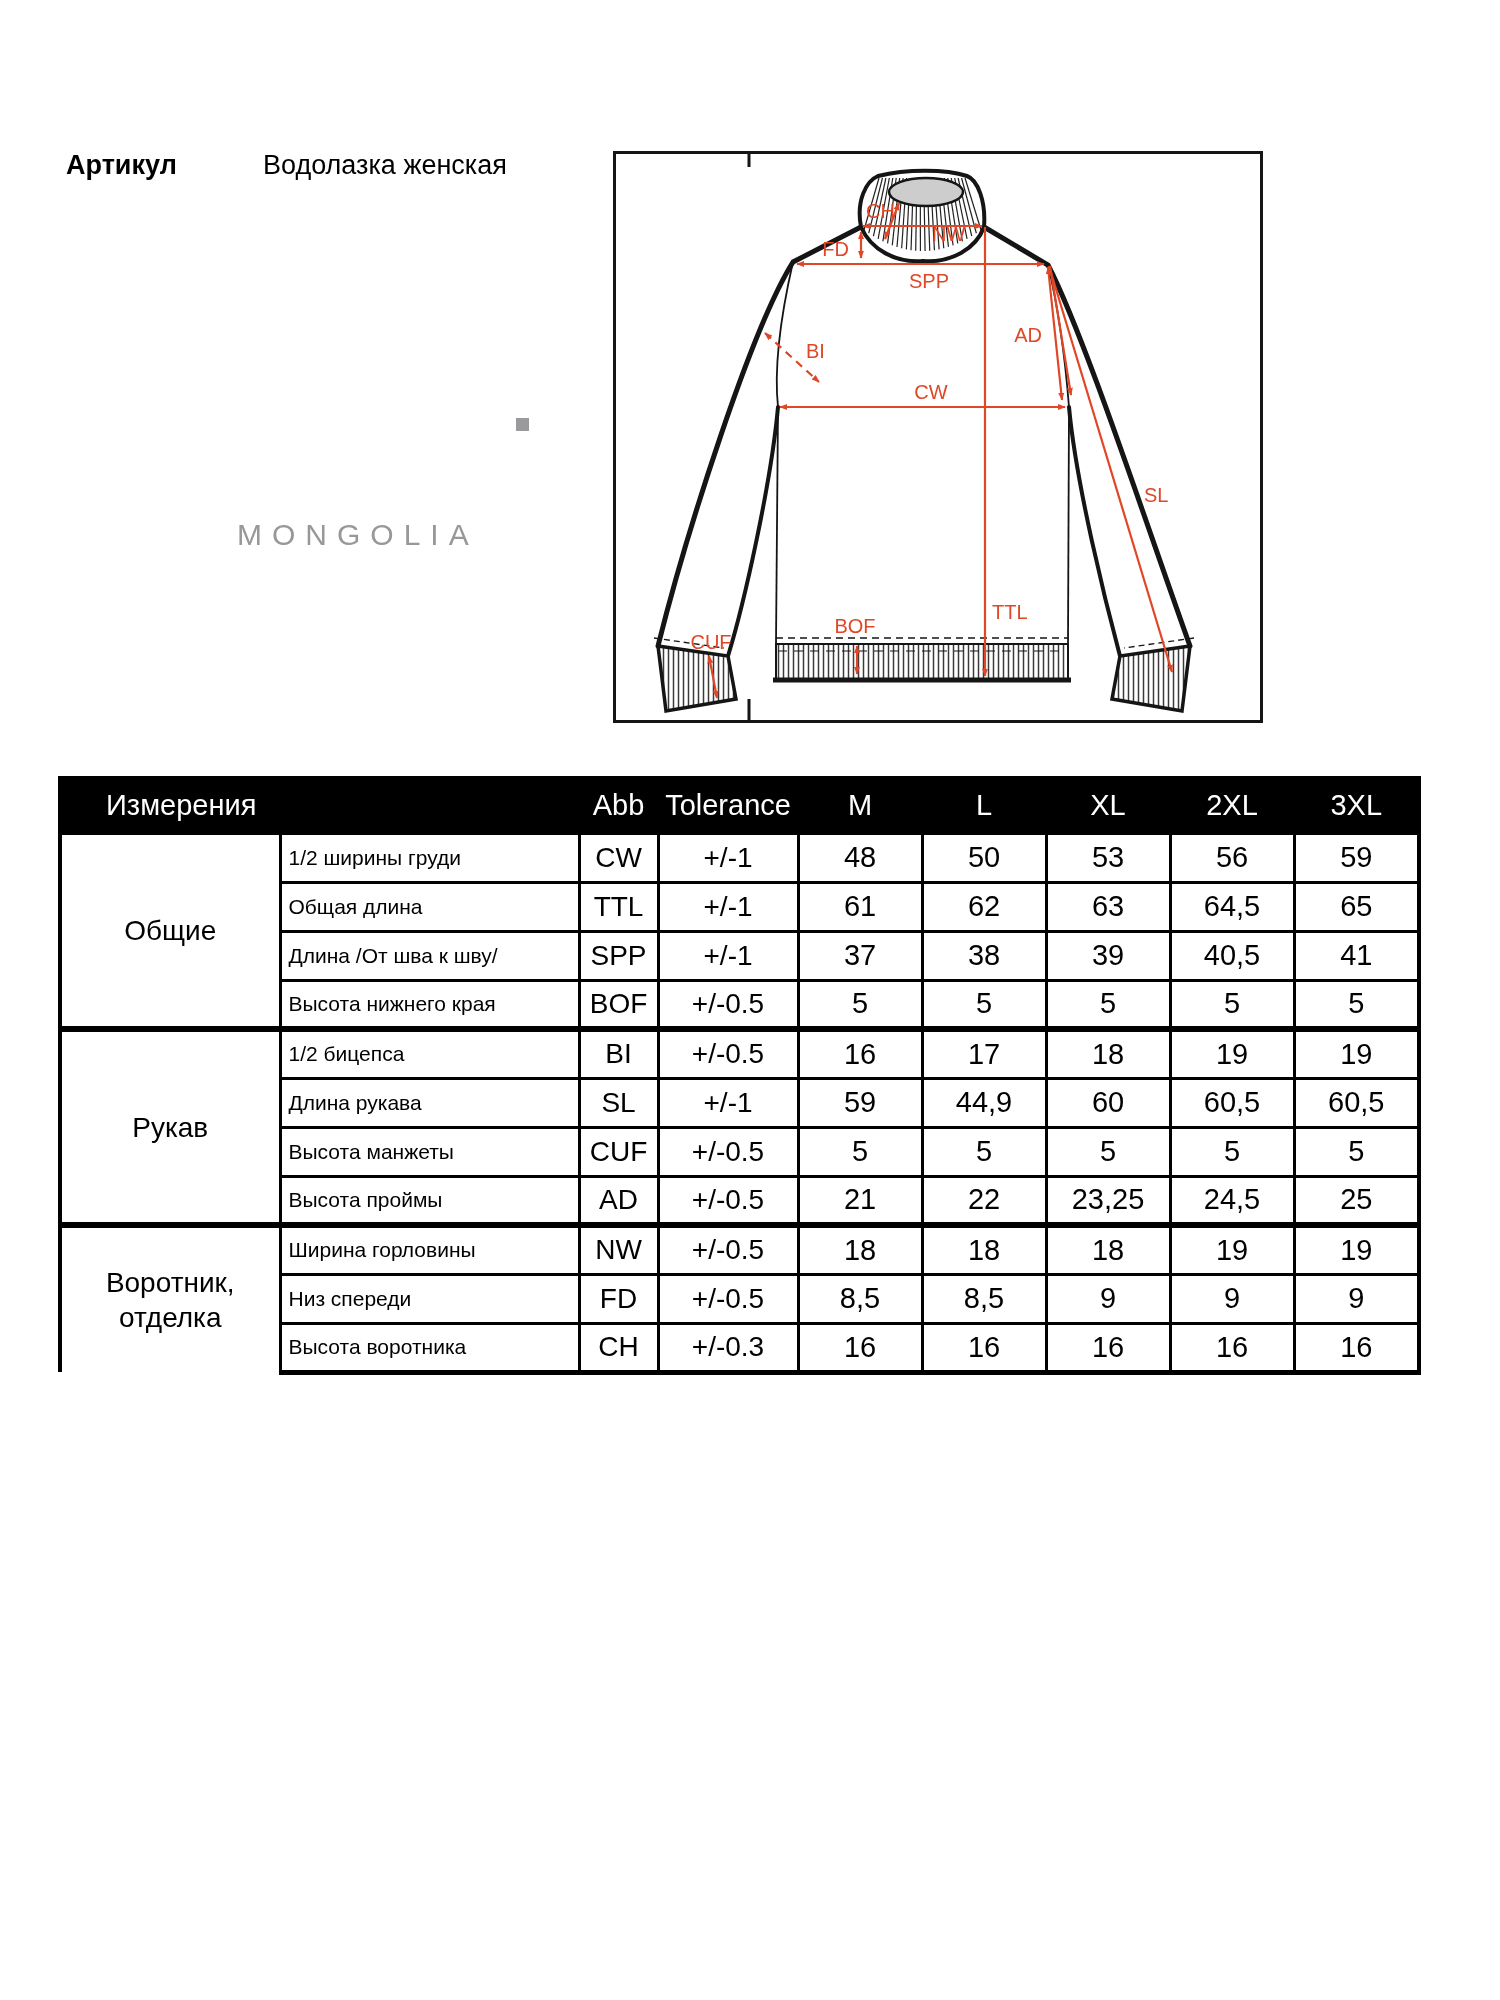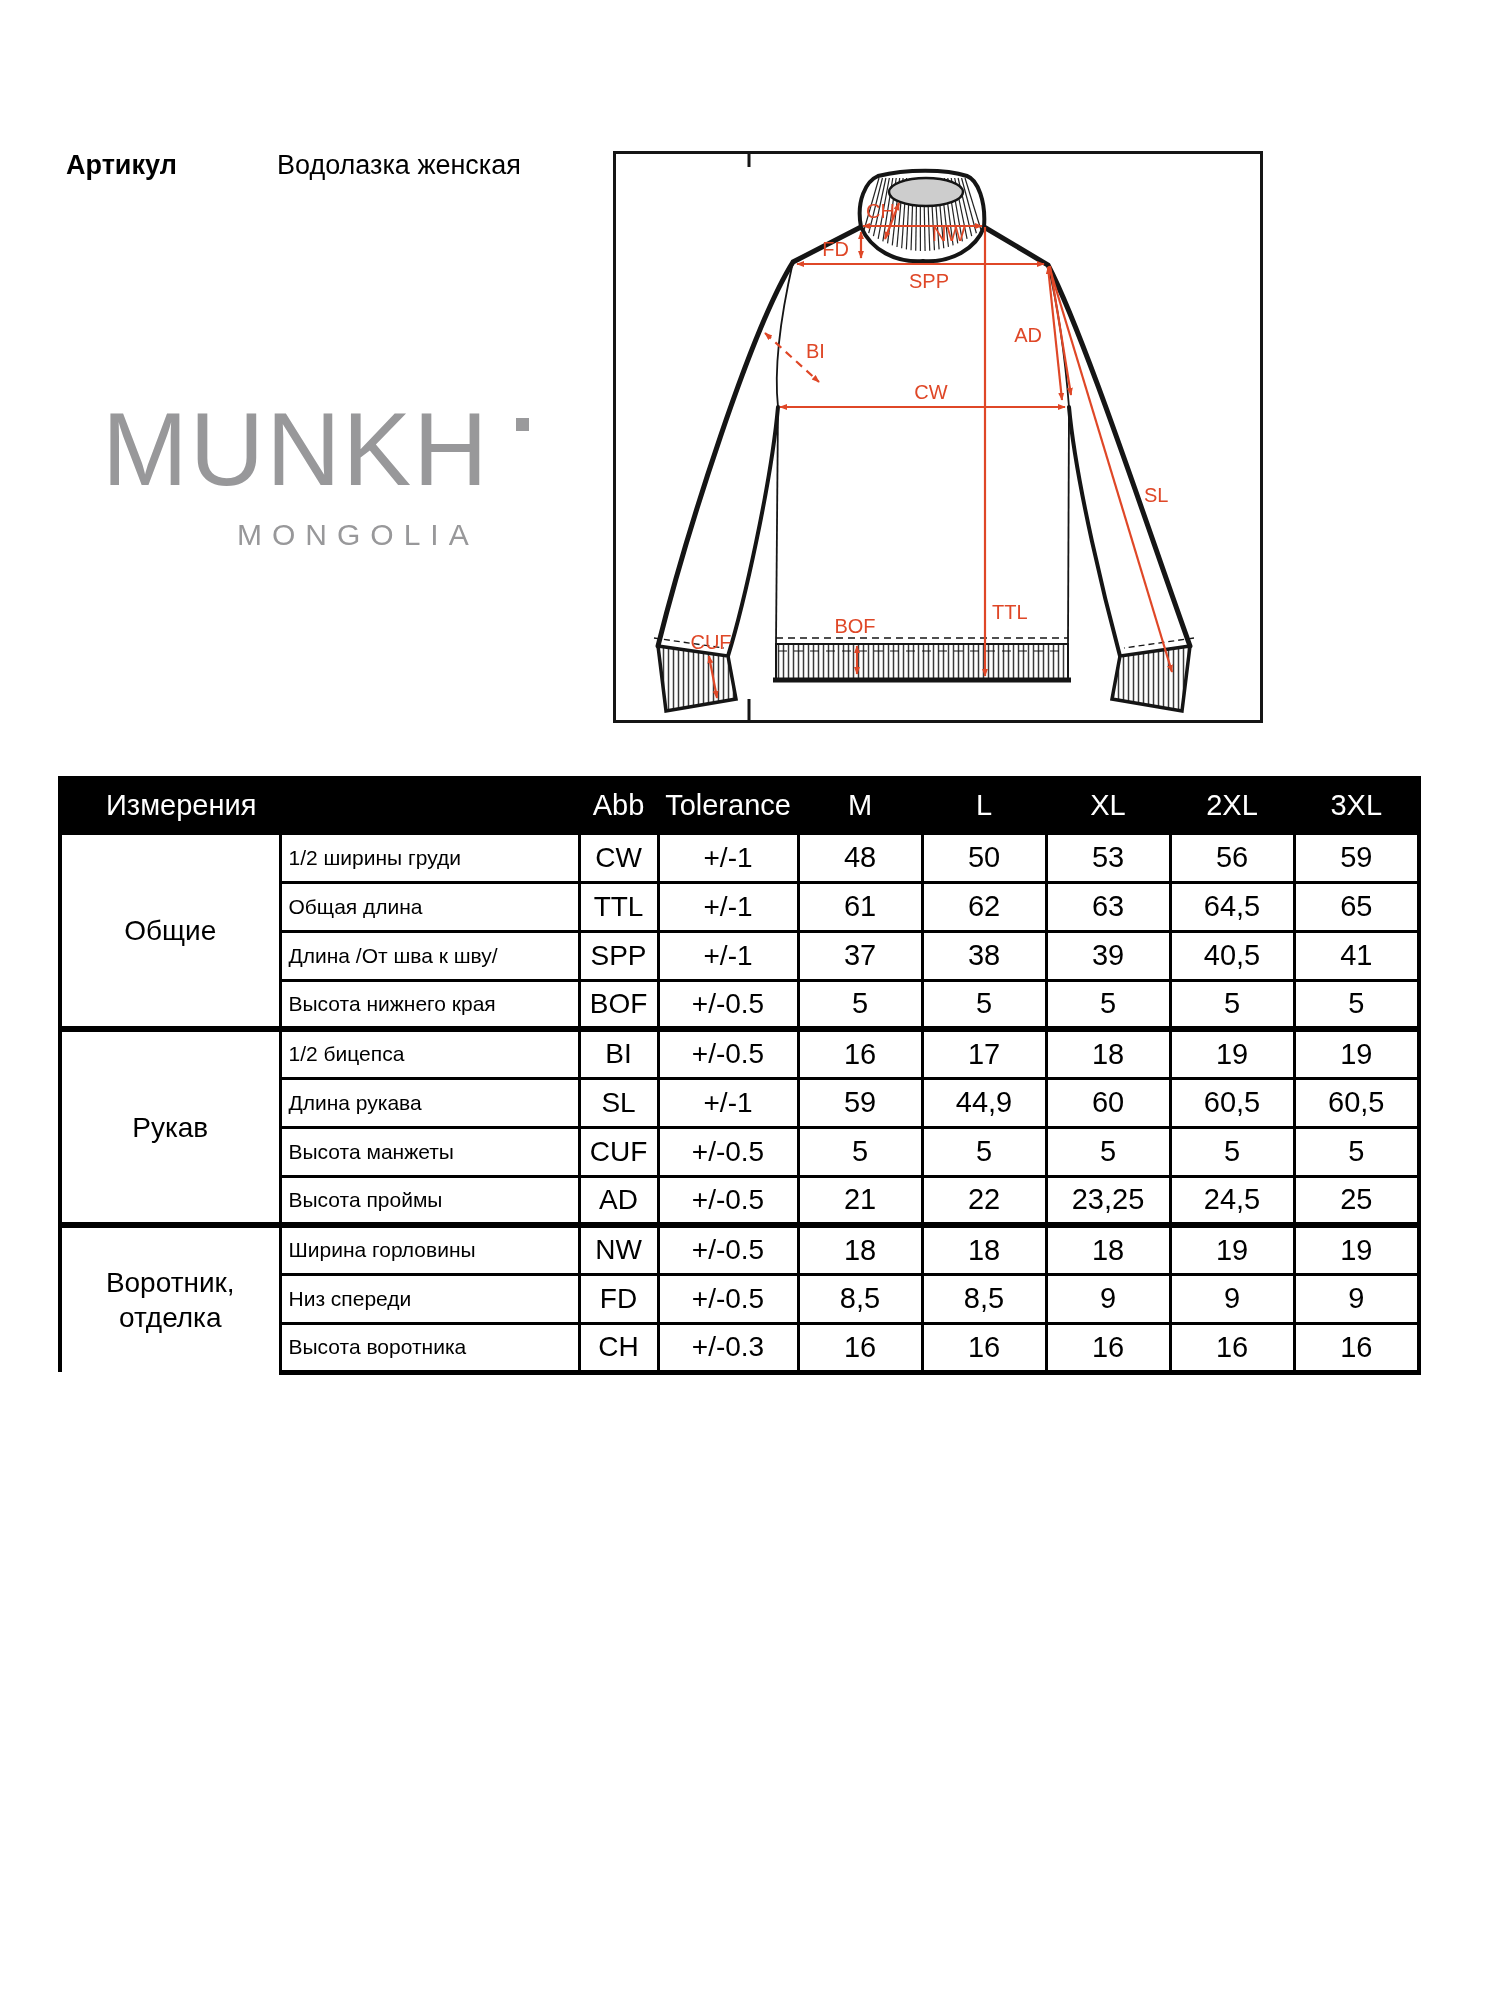--- a/index.html
+++ b/index.html
@@ -1,21 +1,21 @@
 <!DOCTYPE html>
 <html><head>
 <meta charset="utf-8">
 <style>
   html,body{margin:0;padding:0;background:#ffffff;}
   .page{position:relative;width:1500px;height:2000px;background:#fff;
         font-family:"Liberation Sans", sans-serif;color:#000;overflow:hidden;}
 
   
   .article-label{position:absolute;left:66px;top:150px;font-size:27px;font-weight:bold;}
-  .article-value{position:absolute;left:263px;top:150px;font-size:27px;margin-left:14px;}
+  .article-value{position:absolute;left:263px;top:150px;font-size:27px;}
 
   
   .brand-name{position:absolute;left:102px;top:398px;width:360px;text-align:center;
               font-size:103px;letter-spacing:2px;color:#98989a;line-height:1;}
   .brand-sub{position:absolute;left:237px;top:520px;font-size:30px;letter-spacing:10px;
              color:#98989a;line-height:1;}
 
   .artifact{position:absolute;left:516px;top:418px;width:13px;height:13px;background:#9a9a9c;}
 
   
@@ -42,21 +42,20 @@
   td.cat.open{border-bottom:none;}
 </style>
 </head>
 <body>
 
 <div class="page">
 
   <div class="article-label">Артикул</div>
   <div class="article-value">Водолазка женская</div>
 
-  <div class="brand-name">MUNKH</div>
   <div class="brand-sub">MONGOLIA</div>
 
   <div class="artifact"></div>
 
   <div class="frame">
     <svg width="644" height="566" viewBox="0 0 644 566">
       <defs>
         <marker id="ah" markerWidth="9" markerHeight="8" refX="7.2" refY="3" orient="auto-start-reverse" markerUnits="userSpaceOnUse">
           <path d="M0,0 L8,3 L0,6 Z" fill="#df4727"></path>
         </marker>

